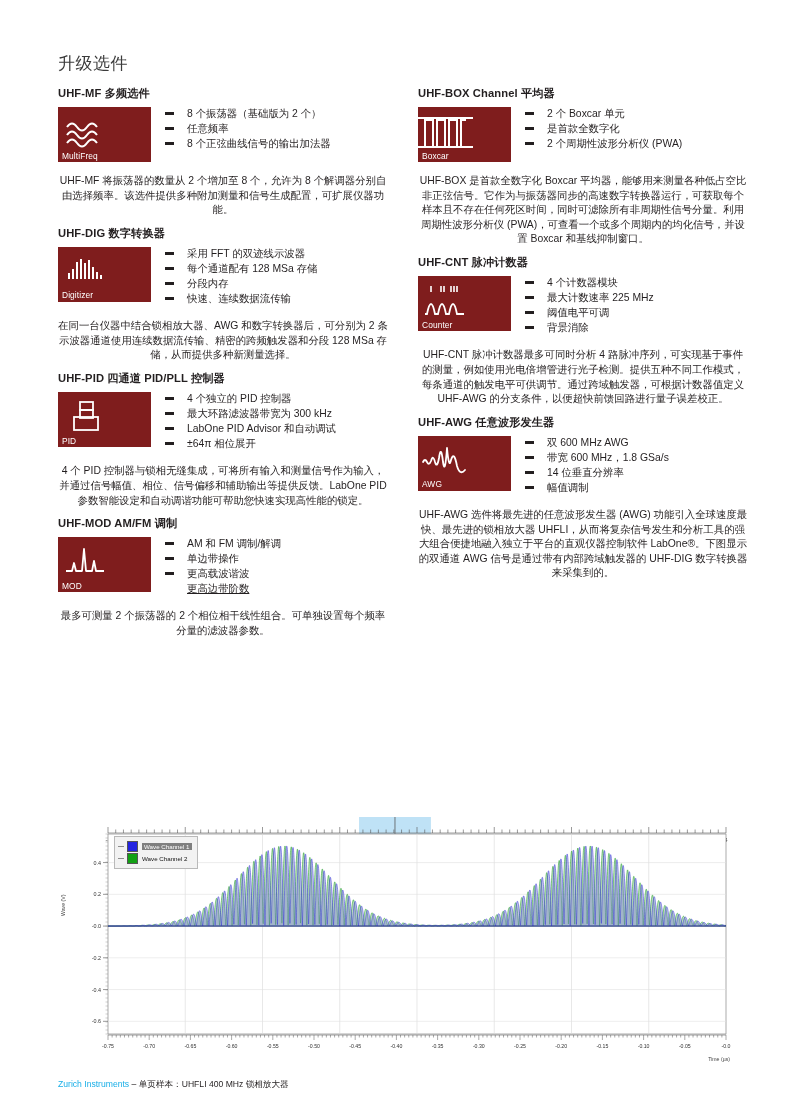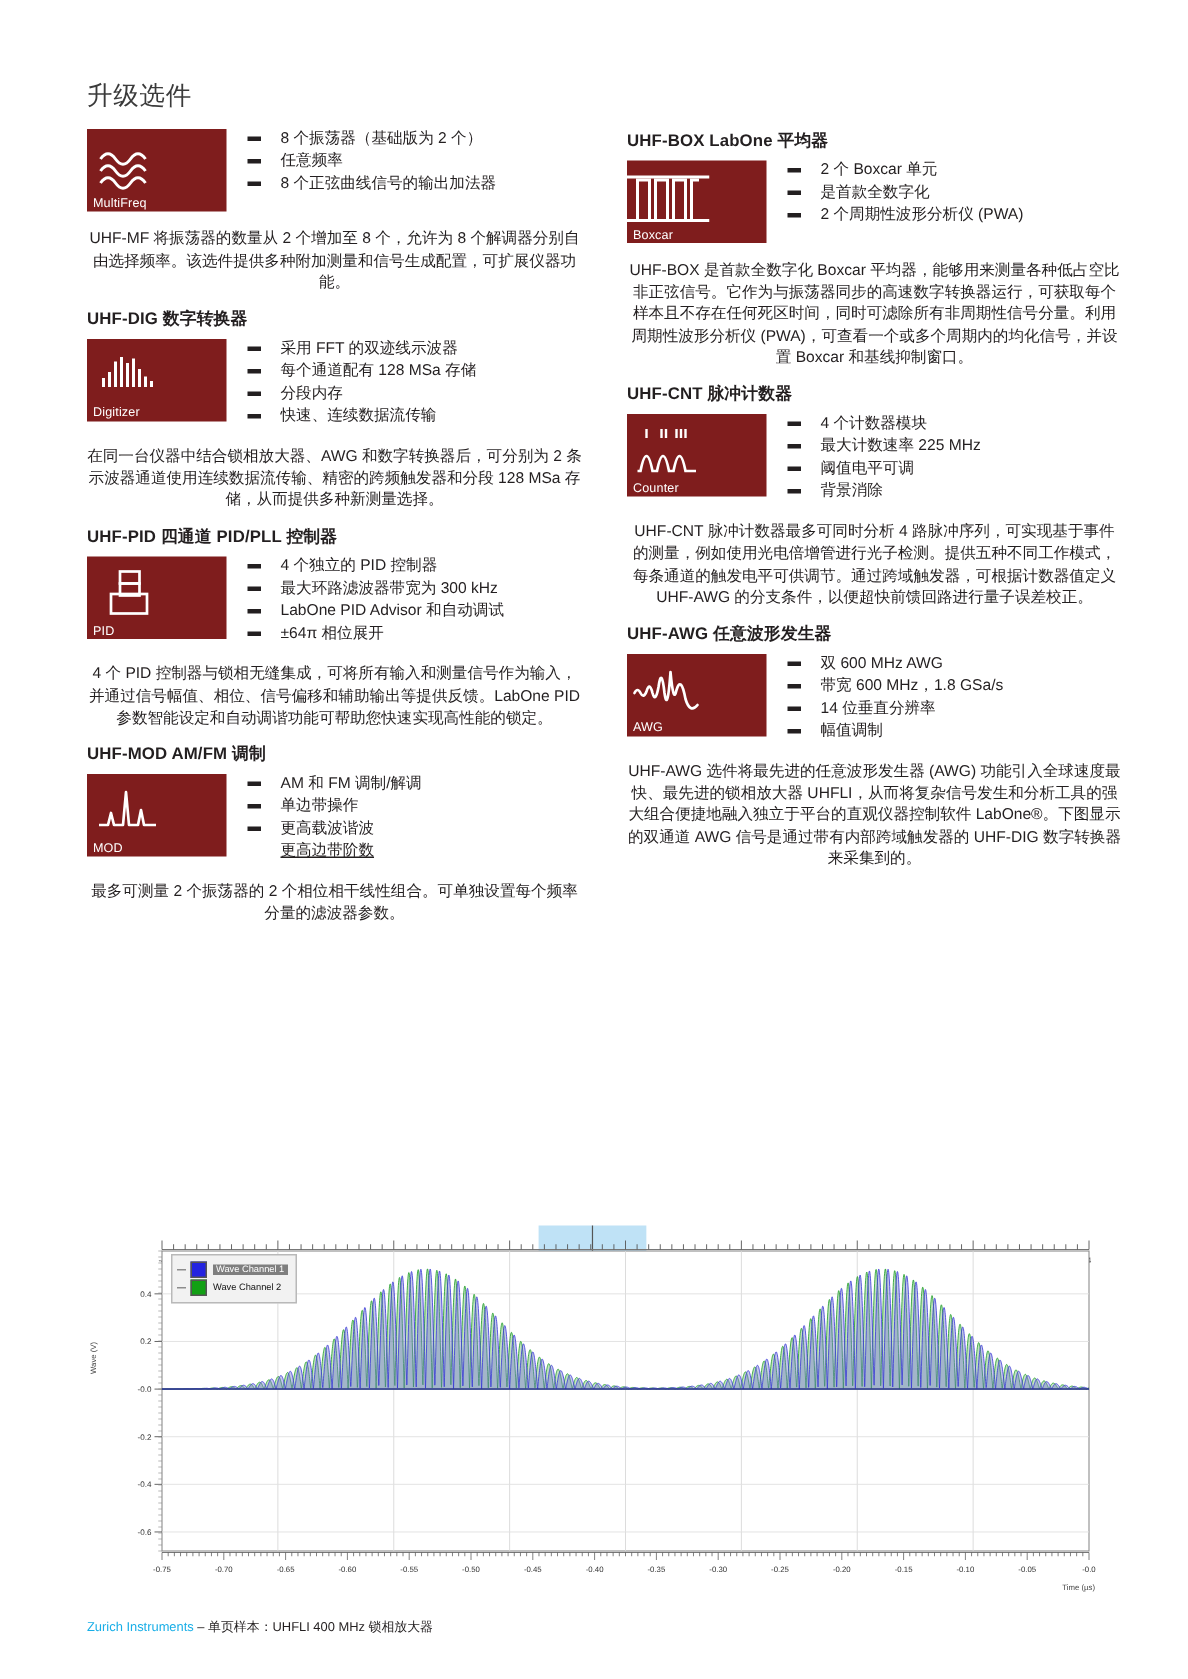--- a/index.html
+++ b/index.html
@@ -100,20 +100,21 @@
 
 <div class="page">
 
   <div class="page-title">升级选件</div>
 
   <div class="cols">
 
     <div class="col left">
 
       <div class="opt">
+        <div class="opt-title">UHF-MF 多频选件</div>
         <div class="opt-body">
           <div class="icon-box">
             <svg width="55" height="55" viewBox="0 0 55 55">
               <path d="M9 20 q5 -7 10 0 q5 7 10 0 q5 -7 10 0" fill="none" stroke="#fff" stroke-width="2"></path>
               <path d="M9 28 q5 -7 10 0 q5 7 10 0 q5 -7 10 0" fill="none" stroke="#fff" stroke-width="2"></path>
               <path d="M9 36 q5 -7 10 0 q5 7 10 0 q5 -7 10 0" fill="none" stroke="#fff" stroke-width="2"></path>
             </svg>
             <span class="icon-label">MultiFreq</span>
           </div>
           <ul class="bullets">
@@ -194,21 +195,21 @@
           </ul>
         </div>
         <p class="para">最多可测量 2 个振荡器的 2 个相位相干线性组合。可单独设置每个频率分量的滤波器参数。</p>
       </div>
 
     </div>
 
     <div class="col right">
 
       <div class="opt">
-        <div class="opt-title">UHF-BOX LabOne 平均器</div>
+        <div class="opt-title">UHF-BOX Channel 平均器</div>
         <div class="opt-body">
           <div class="icon-box">
             <svg width="55" height="55" viewBox="0 0 55 55">
               <g fill="none" stroke="#fff" stroke-width="2">
                 <line x1="0" y1="11" x2="55" y2="11"></line>
                 <line x1="0" y1="40" x2="55" y2="40"></line>
                 <path d="M7 40 L7 13 L15 13 L15 40"></path>
                 <path d="M19 40 L19 13 L27 13 L27 40"></path>
                 <path d="M31 40 L31 13 L39 13 L39 40"></path>
                 <path d="M43 40 L43 13 L48 13"></path>

